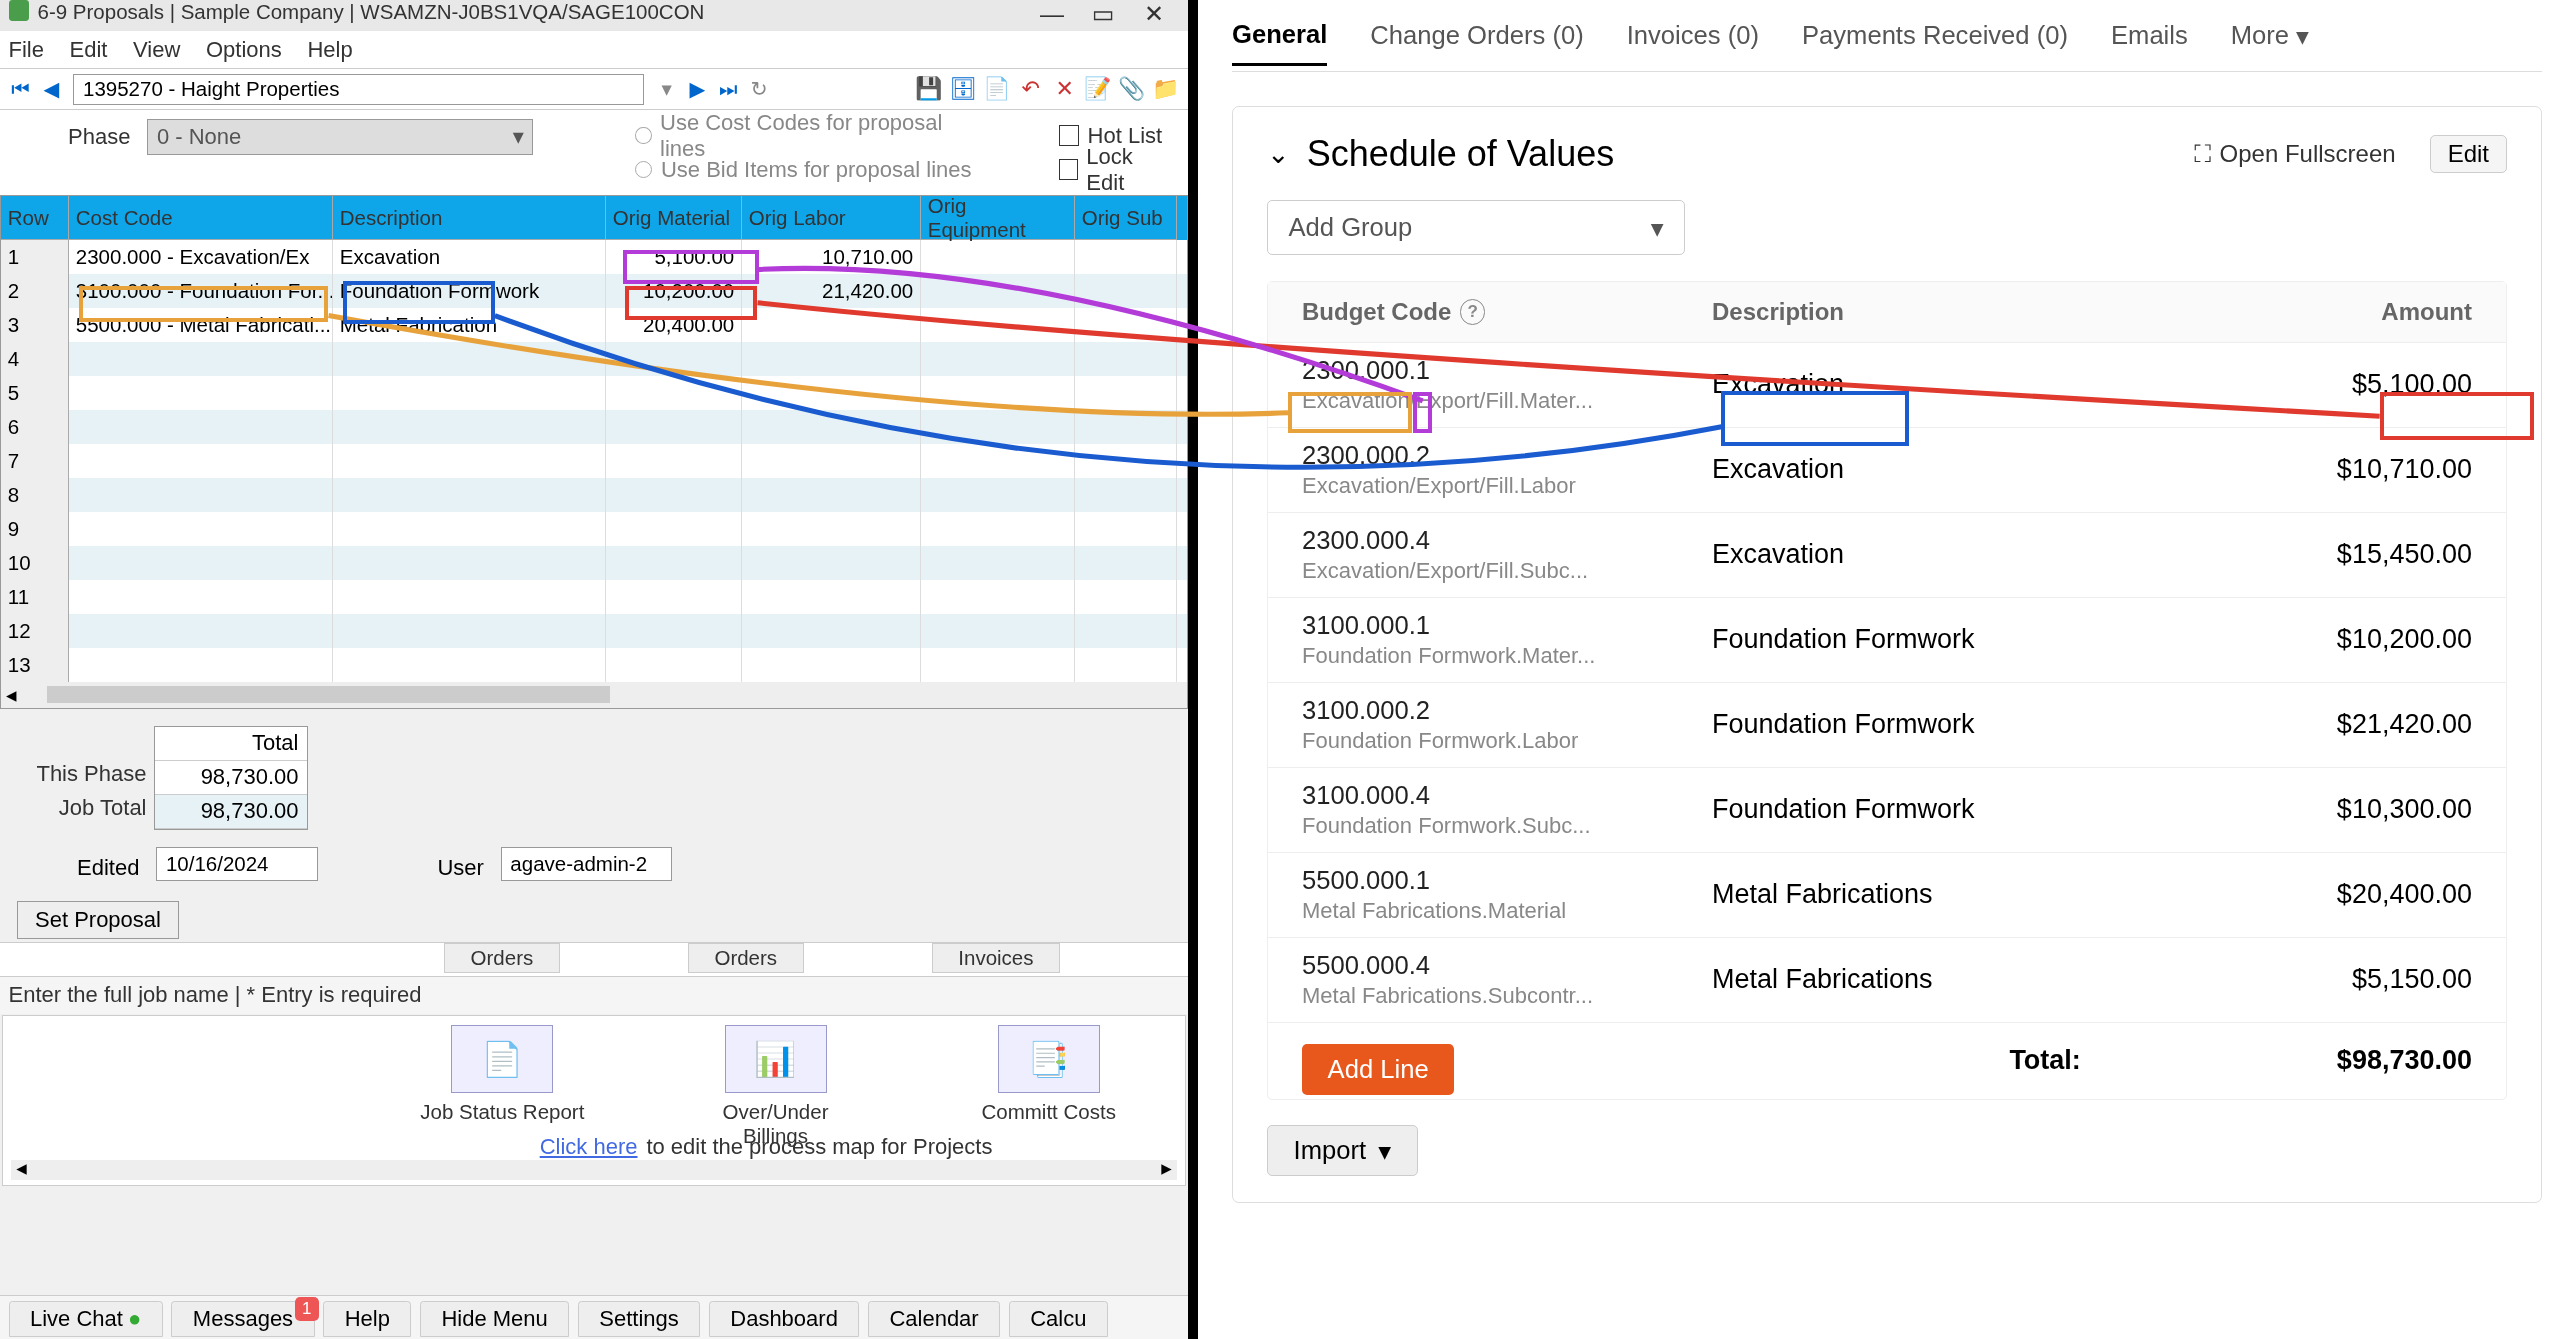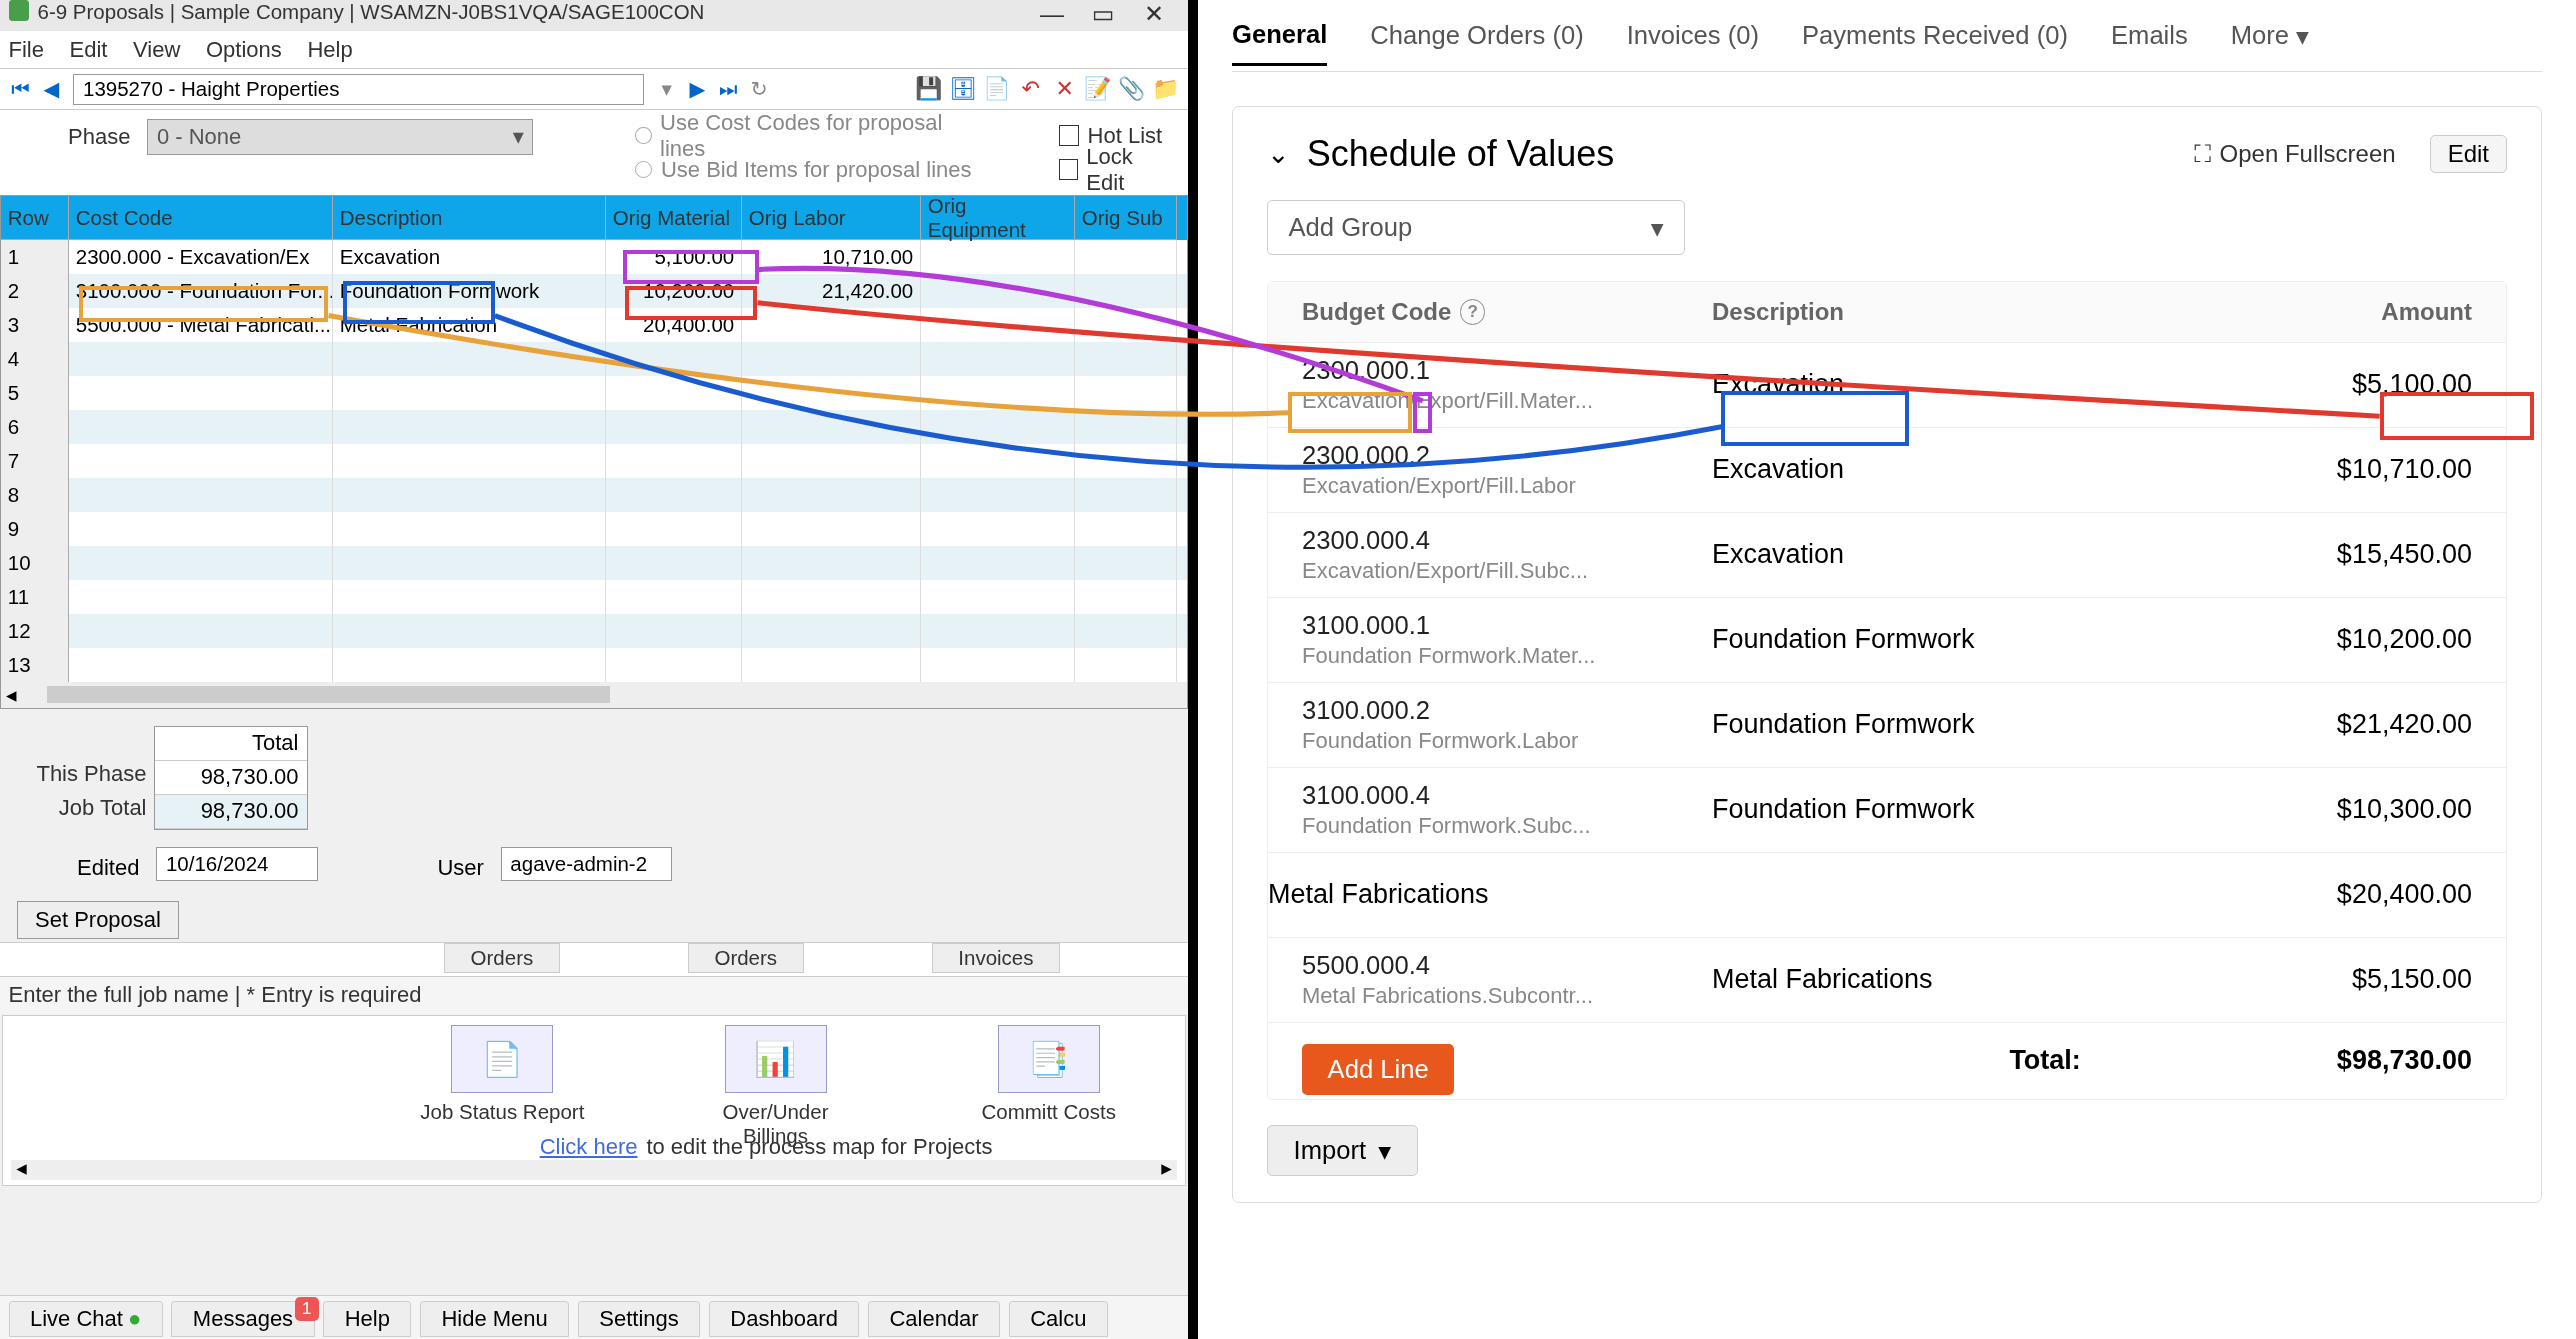--- a/index.html
+++ b/index.html
@@ -466,20 +466,24 @@
             </div>
             <div class="sov-row">
               <div class="c1">
                 <div class="code">3100.000.4</div>
                 <div class="sub">Foundation Formwork.Subc...</div>
               </div>
   <div class="c2">Foundation Formwork</div>
   <div class="c3">$10,300.00</div>
             </div>
             <div class="sov-row">
+              <div class="c1">
+                <div class="code">5500.000.1</div>
+                <div class="sub">Metal Fabrications.Material</div>
+              </div>
   <div class="c2">Metal Fabrications</div>
   <div class="c3">$20,400.00</div>
             </div>
             <div class="sov-row">
               <div class="c1">
                 <div class="code">5500.000.4</div>
                 <div class="sub">Metal Fabrications.Subcontr...</div>
               </div>
   <div class="c2">Metal Fabrications</div>
   <div class="c3">$5,150.00</div>

